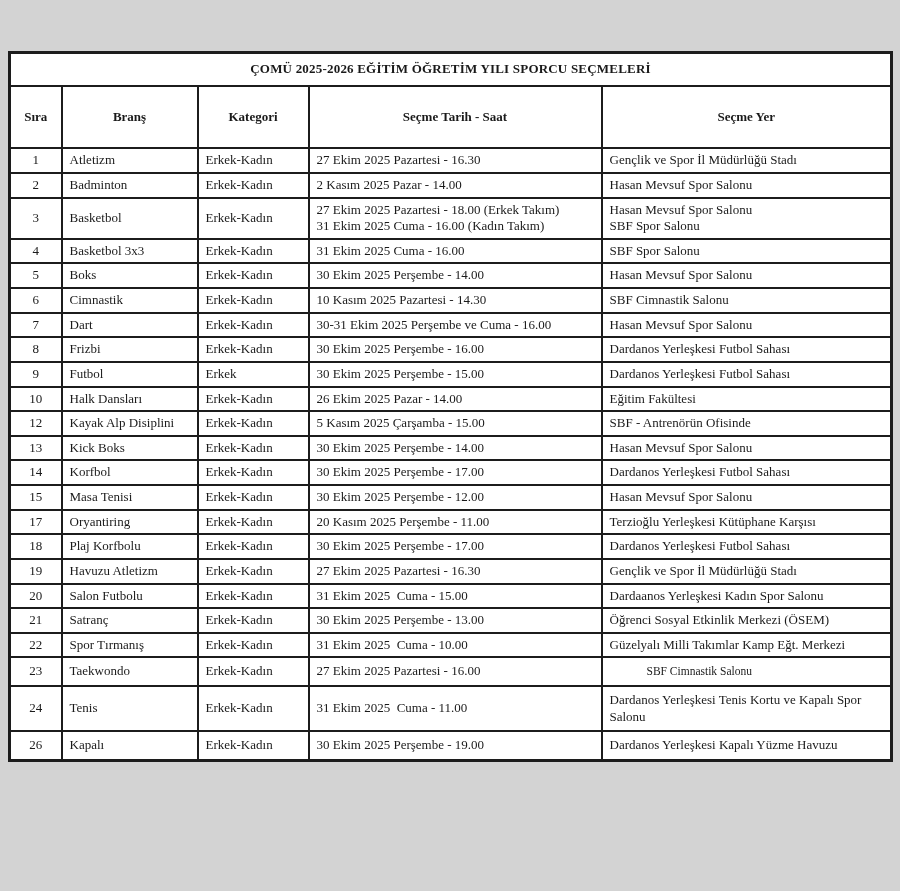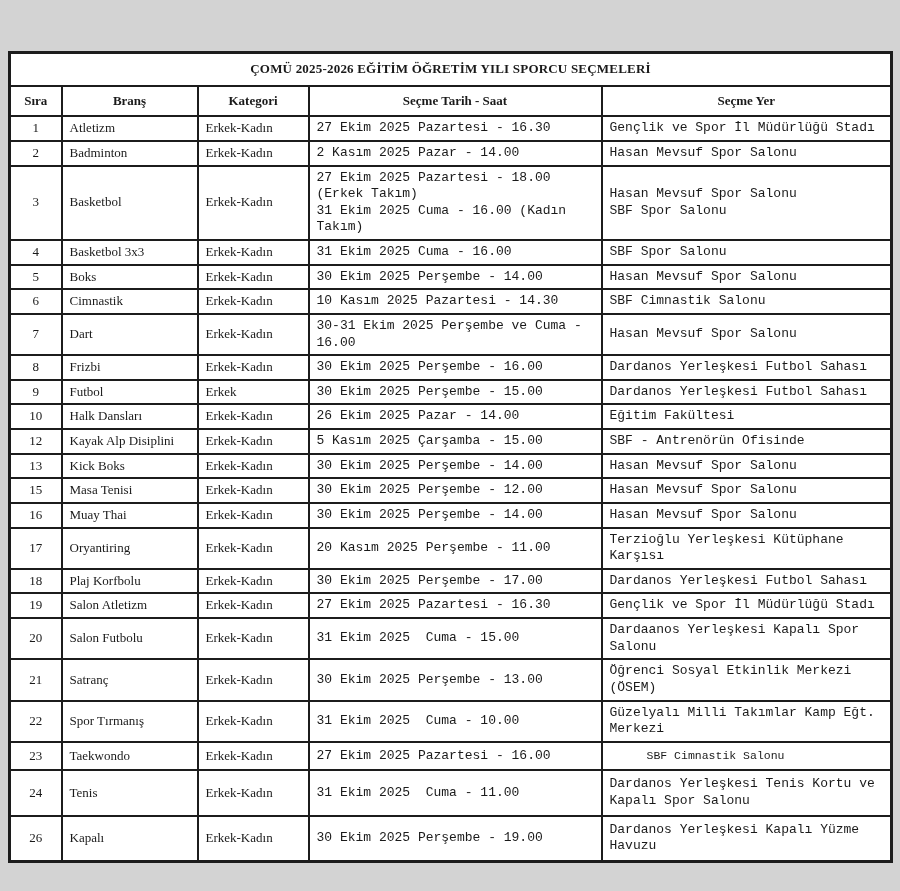--- a/index.html
+++ b/index.html
@@ -41,32 +41,31 @@
     font-size: 13.5px;
     font-weight: bold;
     text-align: center;
     padding: 7px 4px;
     letter-spacing: 0.2px;
     border-bottom: 3px solid #1c1c1c;
   }
   tr.header-row th {
     font-weight: bold;
     text-align: center;
-    padding: 6px 4px;
+    padding: 22px 4px;
   }
   tbody td {
     padding: 3px 7px;
   }
   td.col-sira {
     text-align: center;
     padding: 3px 2px;
   }
   .cell-line {
     white-space: pre-wrap;
-    font-family: Liberation Mono, monospace;
   }
   
   tbody tr:nth-child(21) td,
   tbody tr:nth-child(22) td,
   tbody tr:nth-child(23) td {
     padding-top: 5px;
     padding-bottom: 5px;
   }
   
   tbody tr:nth-child(21) td.col-yer {
@@ -227,42 +226,42 @@
           <td class="col-brans">Kick Boks</td>
           <td class="col-kategori">Erkek-Kadın</td>
           <td class="col-tarih">
             <div class="cell-line">30 Ekim 2025 Perşembe - 14.00</div>
           </td>
           <td class="col-yer">
             <div class="cell-line">Hasan Mevsuf Spor Salonu</div>
           </td>
         </tr>
         <tr>
+          <td class="col-sira">14</td>
+          <td class="col-brans">Korfbol</td>
+          <td class="col-kategori">Erkek-Kadın</td>
+          <td class="col-tarih">
+            <div class="cell-line">30 Ekim 2025 Perşembe - 17.00</div>
+          </td>
+          <td class="col-yer">
+            <div class="cell-line">Dardanos Yerleşkesi Futbol Sahası</div>
+          </td>
+        </tr>
+        <tr>
           <td class="col-sira">15</td>
           <td class="col-brans">Masa Tenisi</td>
           <td class="col-kategori">Erkek-Kadın</td>
           <td class="col-tarih">
             <div class="cell-line">30 Ekim 2025 Perşembe - 12.00</div>
           </td>
           <td class="col-yer">
             <div class="cell-line">Hasan Mevsuf Spor Salonu</div>
           </td>
         </tr>
         <tr>
-          <td class="col-sira">16</td>
-          <td class="col-brans">Muay Thai</td>
-          <td class="col-kategori">Erkek-Kadın</td>
-          <td class="col-tarih">
-            <div class="cell-line">30 Ekim 2025 Perşembe - 14.00</div>
-          </td>
-          <td class="col-yer">
-            <div class="cell-line">Hasan Mevsuf Spor Salonu</div>
-          </td>
-        </tr>
-        <tr>
           <td class="col-sira">17</td>
           <td class="col-brans">Oryantiring</td>
           <td class="col-kategori">Erkek-Kadın</td>
           <td class="col-tarih">
             <div class="cell-line">20 Kasım 2025 Perşembe - 11.00</div>
           </td>
           <td class="col-yer">
             <div class="cell-line">Terzioğlu Yerleşkesi Kütüphane Karşısı</div>
           </td>
         </tr>
@@ -272,38 +271,38 @@
           <td class="col-kategori">Erkek-Kadın</td>
           <td class="col-tarih">
             <div class="cell-line">30 Ekim 2025 Perşembe - 17.00</div>
           </td>
           <td class="col-yer">
             <div class="cell-line">Dardanos Yerleşkesi Futbol Sahası</div>
           </td>
         </tr>
         <tr>
           <td class="col-sira">19</td>
-          <td class="col-brans">Salon Atletizm</td>
+          <td class="col-brans">Havuzu Atletizm</td>
           <td class="col-kategori">Erkek-Kadın</td>
           <td class="col-tarih">
             <div class="cell-line">27 Ekim 2025 Pazartesi - 16.30</div>
           </td>
           <td class="col-yer">
             <div class="cell-line">Gençlik ve Spor İl Müdürlüğü Stadı</div>
           </td>
         </tr>
         <tr>
           <td class="col-sira">20</td>
           <td class="col-brans">Salon Futbolu</td>
           <td class="col-kategori">Erkek-Kadın</td>
           <td class="col-tarih">
             <div class="cell-line">31 Ekim 2025  Cuma - 15.00</div>
           </td>
           <td class="col-yer">
-            <div class="cell-line">Dardaanos Yerleşkesi Kapalı Spor Salonu</div>
+            <div class="cell-line">Dardaanos Yerleşkesi Kadın Spor Salonu</div>
           </td>
         </tr>
         <tr>
           <td class="col-sira">21</td>
           <td class="col-brans">Satranç</td>
           <td class="col-kategori">Erkek-Kadın</td>
           <td class="col-tarih">
             <div class="cell-line">30 Ekim 2025 Perşembe - 13.00</div>
           </td>
           <td class="col-yer">

